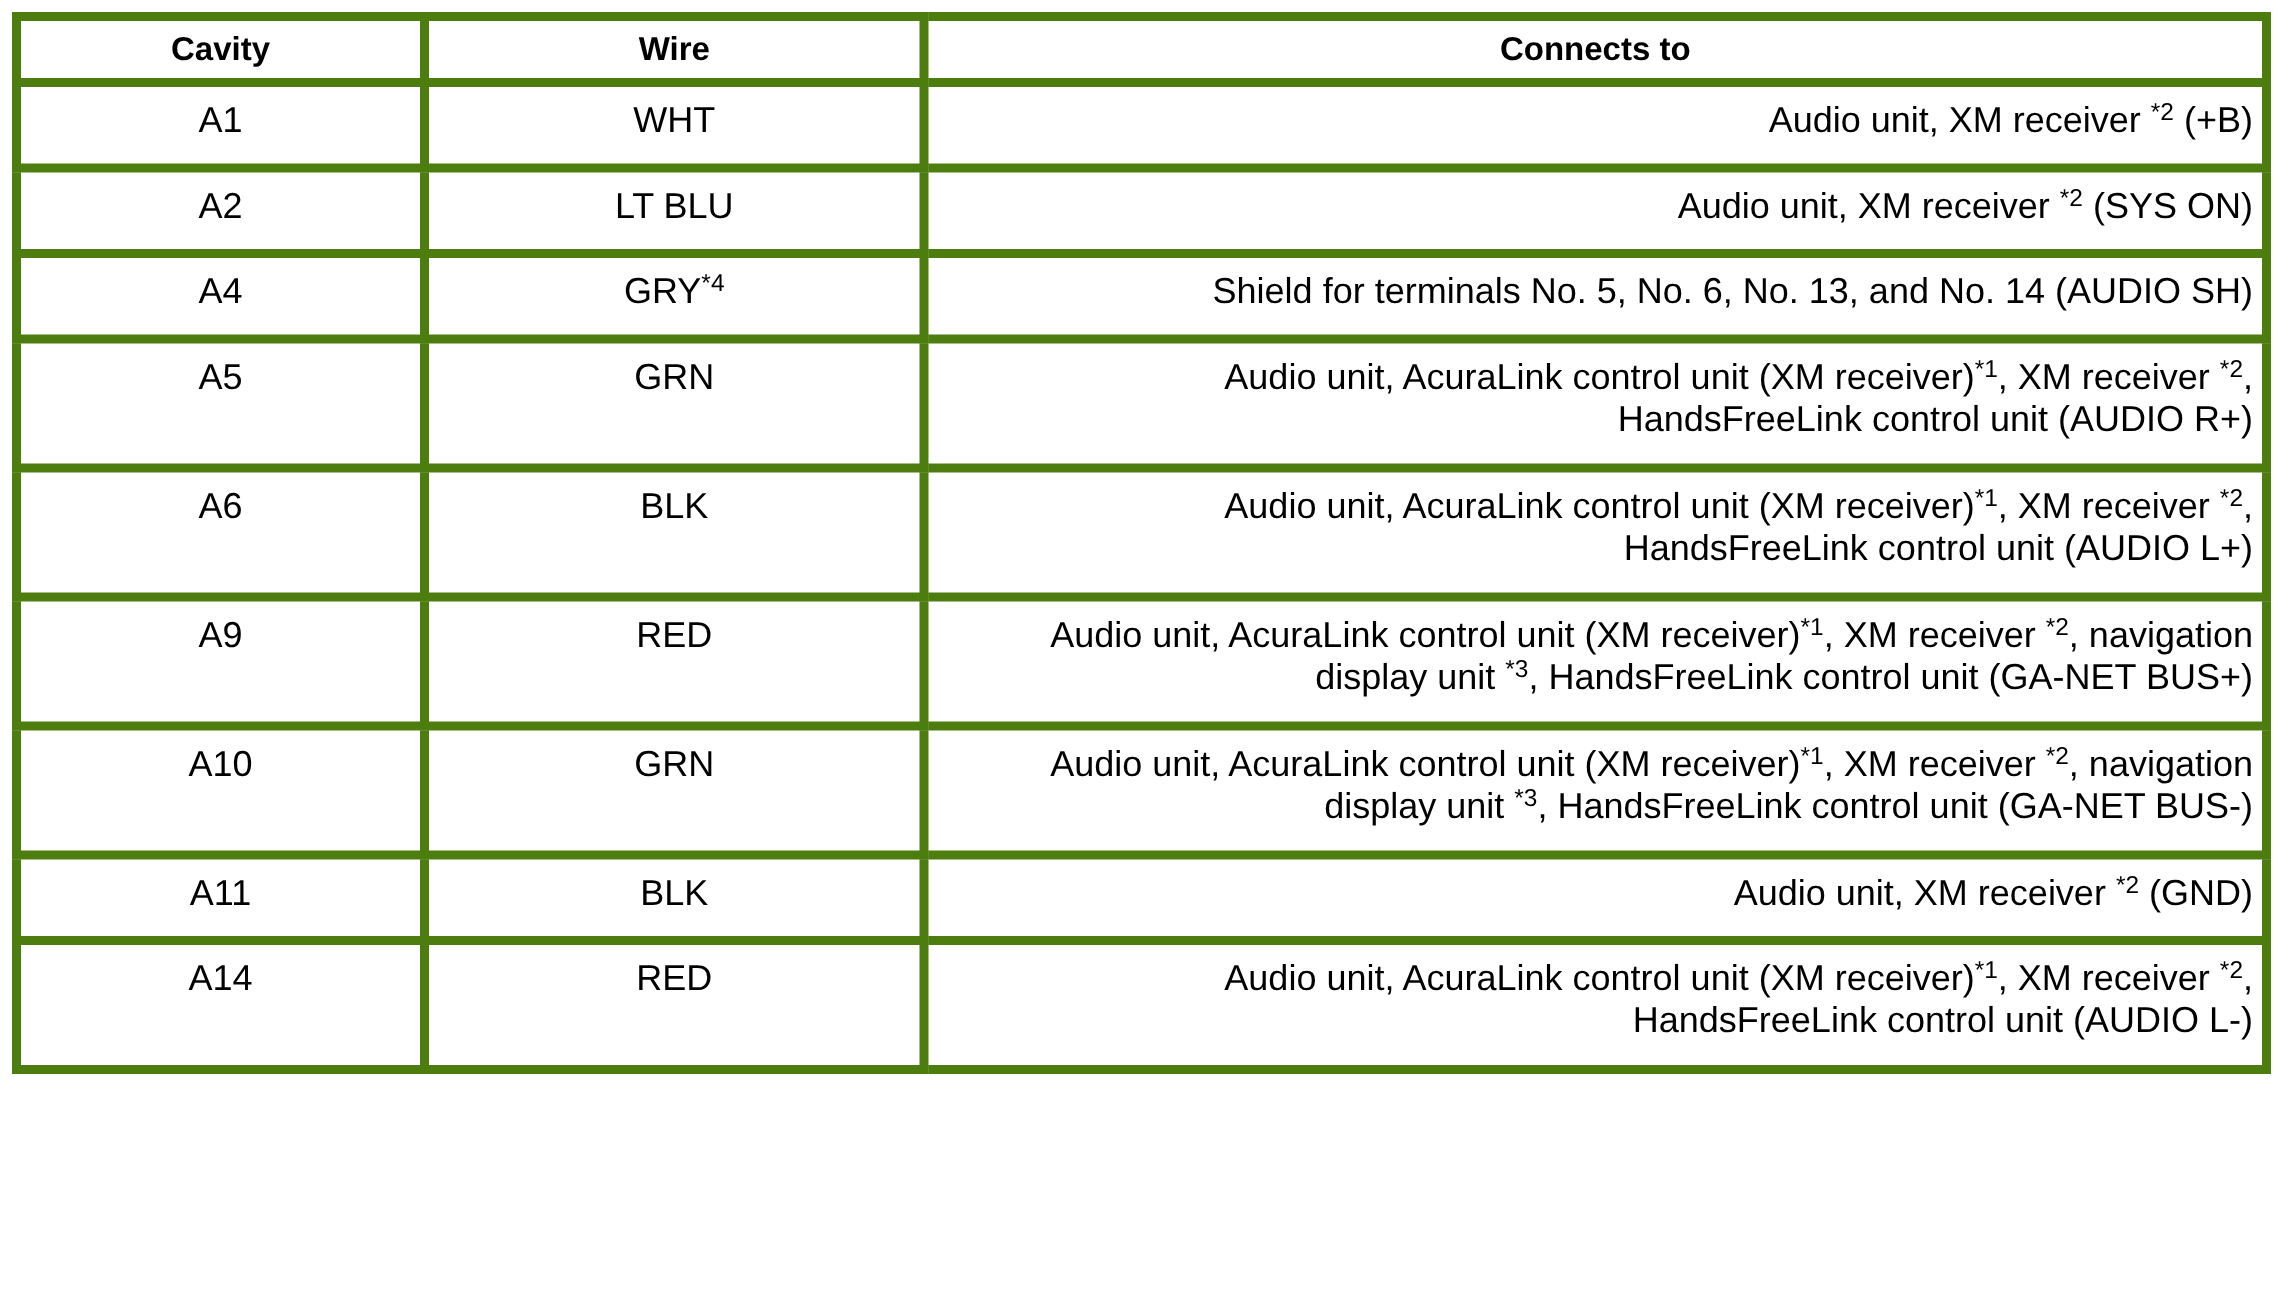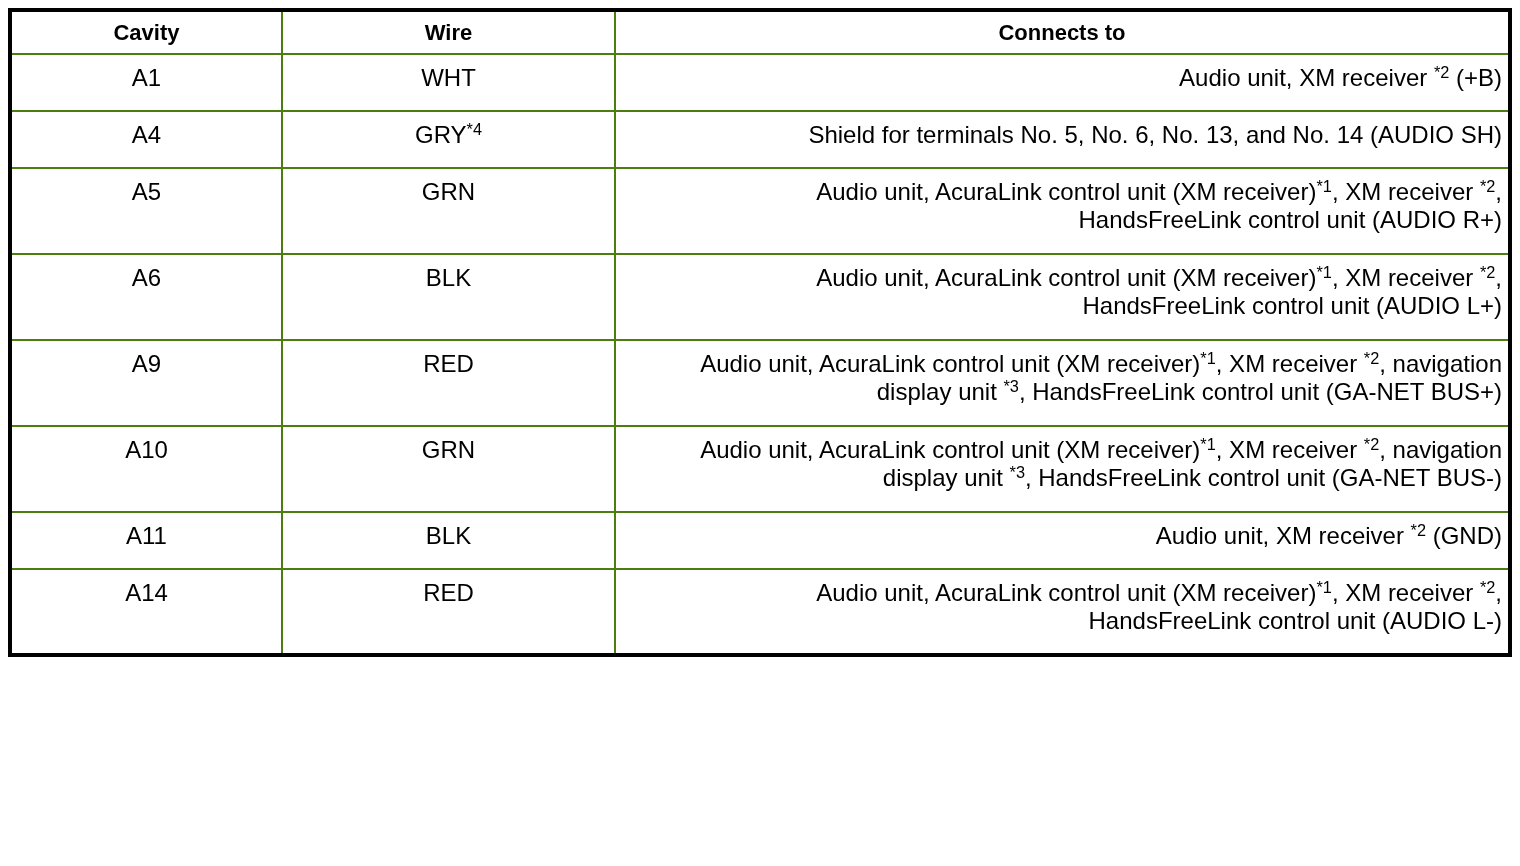--- a/index.html
+++ b/index.html
@@ -15,21 +15,21 @@
     padding: 8px;
   }
   table.pinout {
     width: 1504px;
     border-collapse: collapse;
     table-layout: fixed;
     border: 4px solid #000000;
   }
   table.pinout th,
   table.pinout td {
-    border: 2px solid #4d7c0f;
+    border: 6px solid #4d7c0f;
     box-sizing: border-box;
     overflow: hidden;
   }
   table.pinout th {
     font-size: 22px;
     font-weight: bold;
     text-align: center;
     vertical-align: middle;
     height: 44px;
     padding: 2px 4px;
@@ -75,20 +75,25 @@
         <th>Connects to</th>
       </tr>
     </thead>
     <tbody>
         <tr class="row-short">
           <td class="cavity-cell">A1</td>
           <td class="wire-cell">WHT</td>
           <td class="connects-cell">Audio unit, XM receiver <sup>*2</sup> (+B)</td>
         </tr>
         <tr class="row-short">
+          <td class="cavity-cell">A2</td>
+          <td class="wire-cell">LT BLU</td>
+          <td class="connects-cell">Audio unit, XM receiver <sup>*2</sup> (SYS ON)</td>
+        </tr>
+        <tr class="row-short">
           <td class="cavity-cell">A4</td>
           <td class="wire-cell">GRY<sup>*4</sup></td>
           <td class="connects-cell">Shield for terminals No. 5, No. 6, No. 13, and No. 14 (AUDIO SH)</td>
         </tr>
         <tr class="row-tall">
           <td class="cavity-cell">A5</td>
           <td class="wire-cell">GRN</td>
           <td class="connects-cell">Audio unit, AcuraLink control unit (XM receiver)<sup>*1</sup>, XM receiver <sup>*2</sup>,<br>HandsFreeLink control unit (AUDIO R+)</td>
         </tr>
         <tr class="row-tall">

